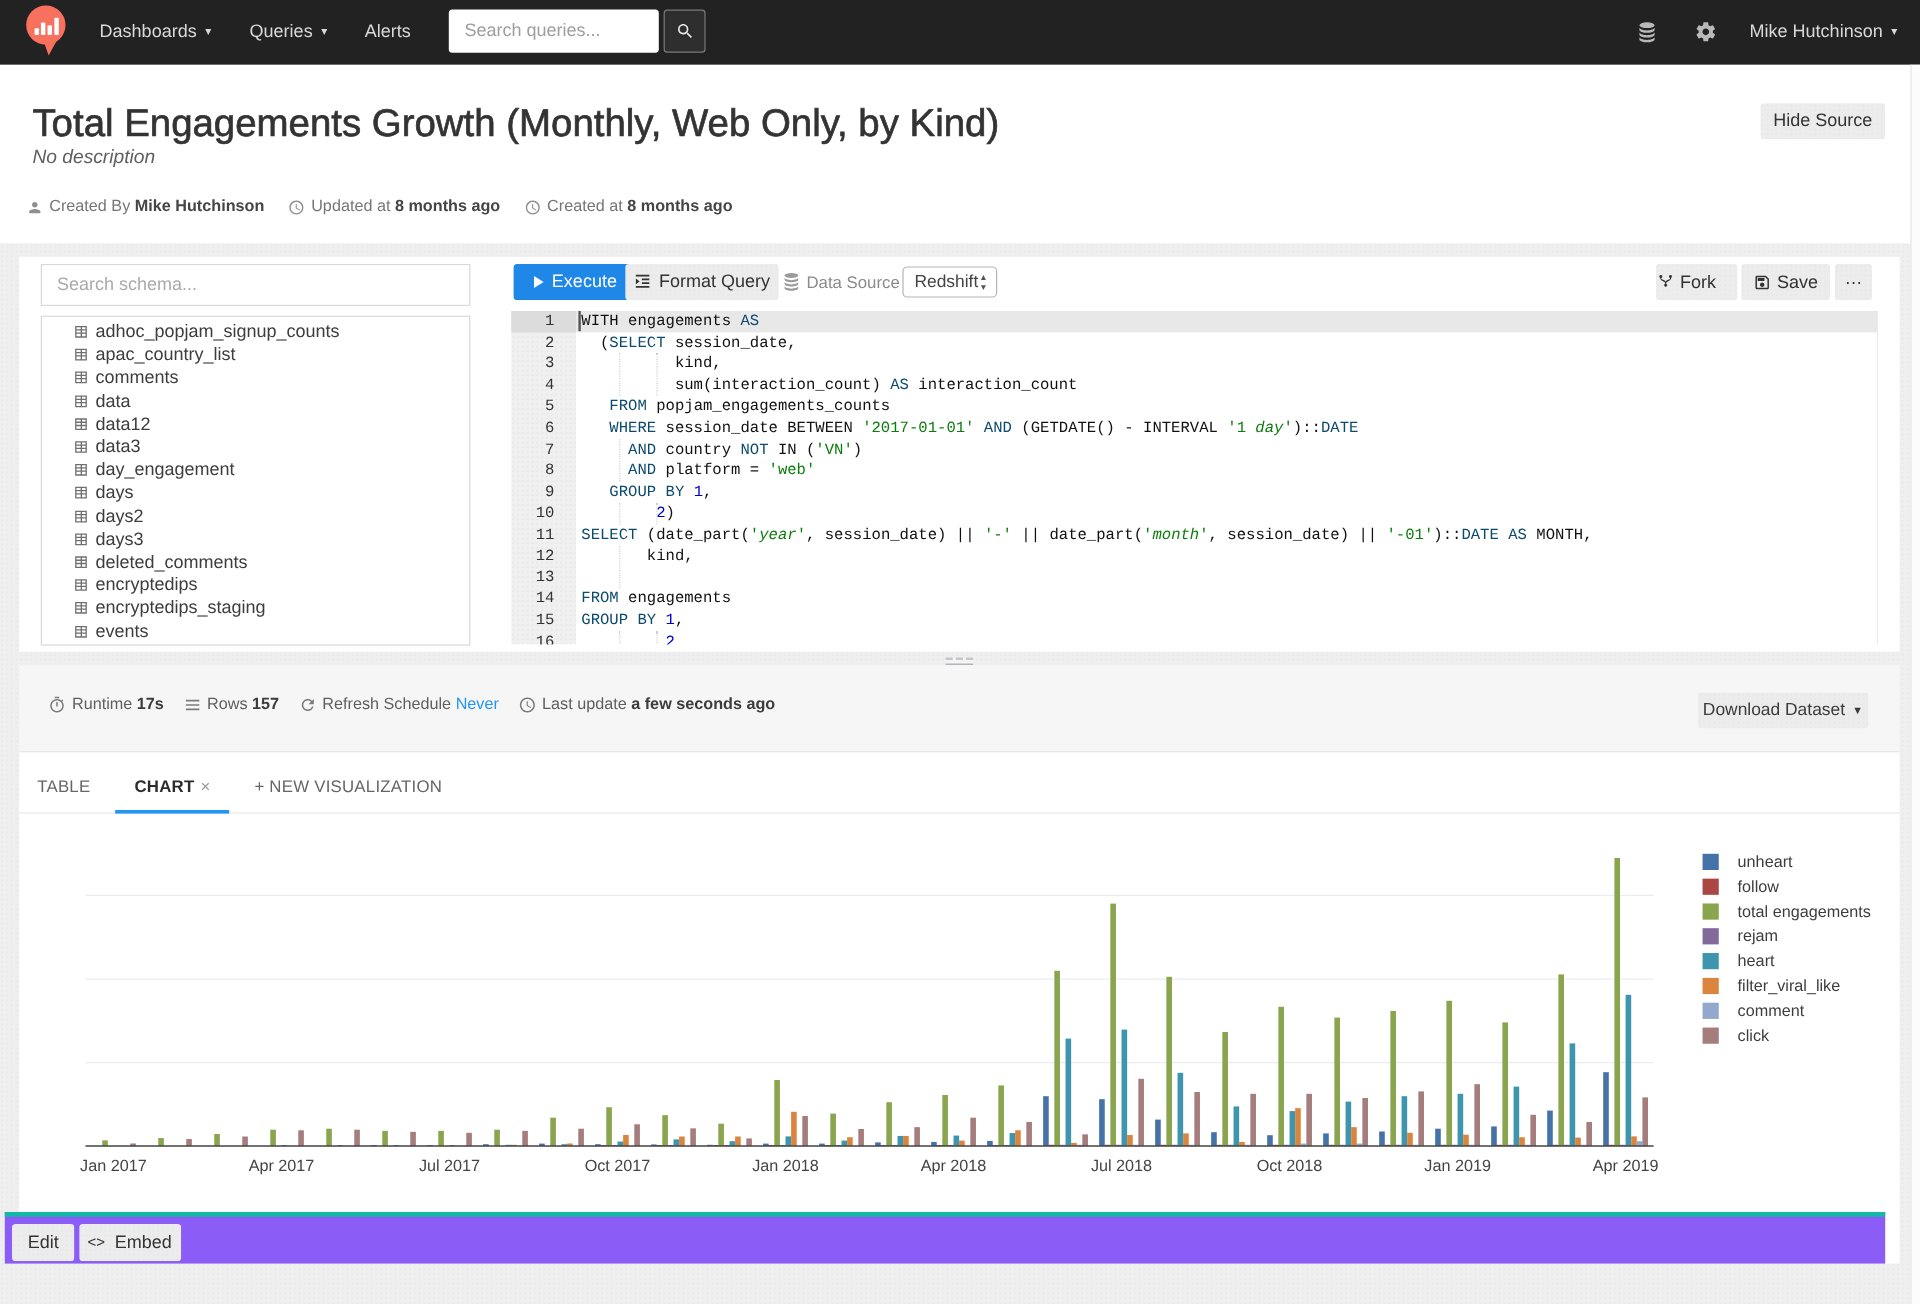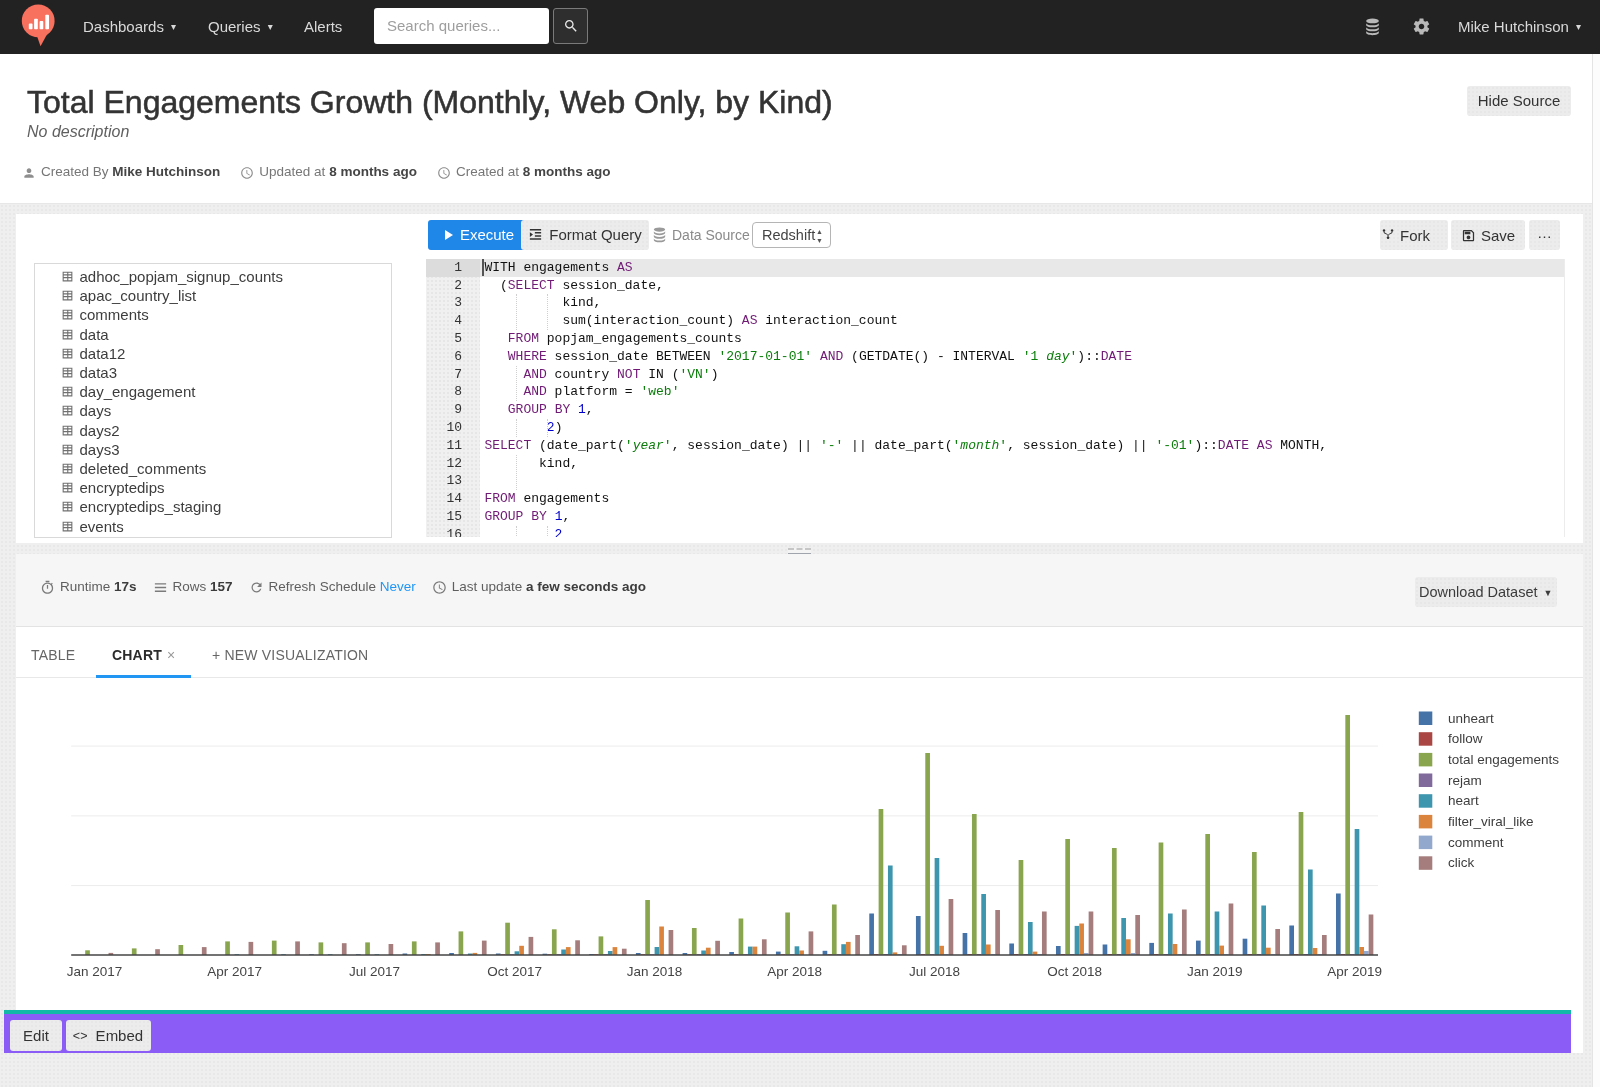--- a/index.html
+++ b/index.html
@@ -40,21 +40,21 @@
 #dssel{position:absolute;left:736px;top:8.5px;width:79px;height:26px;border:1px solid #b5b5b5;border-radius:4px;
   font-size:14.5px;color:#444;line-height:24px;padding-left:9px;background:#fff}
 #updown{position:absolute;right:7px;top:0;font-size:7px;line-height:9px;color:#555;text-align:center;padding-top:4px;display:block}
 #forkbtn{position:absolute;left:1364px;top:6.5px;width:68px;height:30px;font-size:15px;display:flex;align-items:center;justify-content:flex-start}
 #savebtn{position:absolute;left:1435px;top:6.5px;width:74px;height:30px;font-size:15px;display:flex;align-items:center;justify-content:center}
 #dotsbtn{position:absolute;left:1513px;top:6.5px;width:31px;height:30px;font-size:15px;text-align:center;line-height:26px}
 .gnum{position:absolute;left:0;width:36.5px;text-align:right;height:17.8px;line-height:17.8px;
   font-family:"Liberation Mono",monospace;font-size:13px;color:#333}
 .cline{position:absolute;left:58.9px;height:17.8px;line-height:17.8px;white-space:pre;
   font-family:"Liberation Mono",monospace;font-size:13px;color:#111}
-.cline .k{color:#701a75}
+.cline .k{color:#0c4a6e}
 .cline .s{color:#0b7d0b}
 .cline .si{color:#0b7d0b;font-style:italic}
 .cline .n{color:#0000cd}
 #draghandle{position:absolute;left:788px;top:547.5px;width:23px;height:7.5px;
   border-top:2px dashed #c6c6c6;border-bottom:2px solid #9fa4ad;background:#f4f4f4}
 #metabar{position:absolute;left:16px;top:554px;width:1567px;height:73px;background:#f6f6f6;
   border-bottom:1px solid #e3e3e3;display:flex;align-items:center;padding-left:24px;padding-bottom:7px}
 .mbic{display:inline-flex;margin-right:5px;position:relative;top:0.5px}
 .mbt{font-size:13.5px;color:#5f5f5f}
 .mbt b{color:#3c3c3c}
@@ -127,20 +127,21 @@
           <svg width="14" height="14" viewBox="0 0 24 24" fill="#8e8e8e">
             <path d="M12 2C6.48 2 2 6.48 2 12s4.48 10 10 10 10-4.48 10-10S17.52 2 12 2zm0 18c-4.41 0-8-3.59-8-8s3.59-8 8-8 8 3.59 8 8-3.59 8-8 8zm.5-13H11v6l5.25 3.15.75-1.23-4.5-2.67z"></path>
           </svg>
         </span>
         <span>Created at <b>8 months ago</b></span>
 </div>
       <div id="hidesrc" class="gbtn">Hide Source</div>
     </div>
     <div id="main"></div>
     <div class="card" style="left:16px;top:213.5px;width:1567px;height:329.5px">
+      <div id="schemasearch">Search schema...</div>
       <div id="schemalist">
         <div class="titem">
           <svg width="13" height="13" viewBox="0 0 24 24" fill="#707070">
             <path d="M3 3h18v18H3V3zm2 2v3h6.5V5H5zm8.5 0v3H19V5h-5.5zM5 10v3h6.5v-3H5zm8.5 0v3H19v-3h-5.5zM5 15v4h6.5v-4H5zm8.5 0v4H19v-4h-5.5z"></path>
           </svg>
           <span>adhoc_popjam_signup_counts</span>
         </div>
         <div class="titem">
           <svg width="13" height="13" viewBox="0 0 24 24" fill="#707070">
             <path d="M3 3h18v18H3V3zm2 2v3h6.5V5H5zm8.5 0v3H19V5h-5.5zM5 10v3h6.5v-3H5zm8.5 0v3H19v-3h-5.5zM5 15v4h6.5v-4H5zm8.5 0v4H19v-4h-5.5z"></path>

